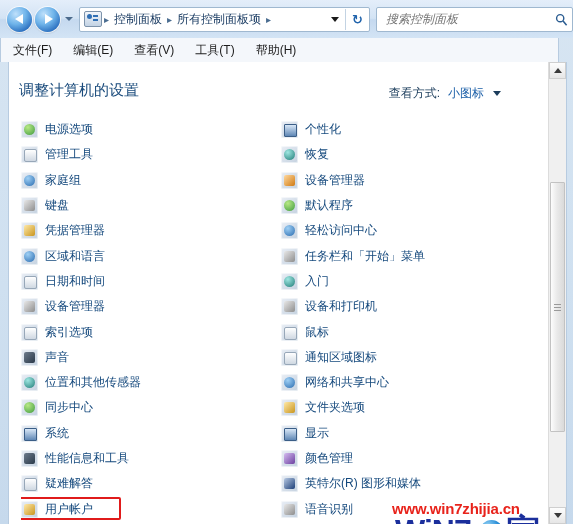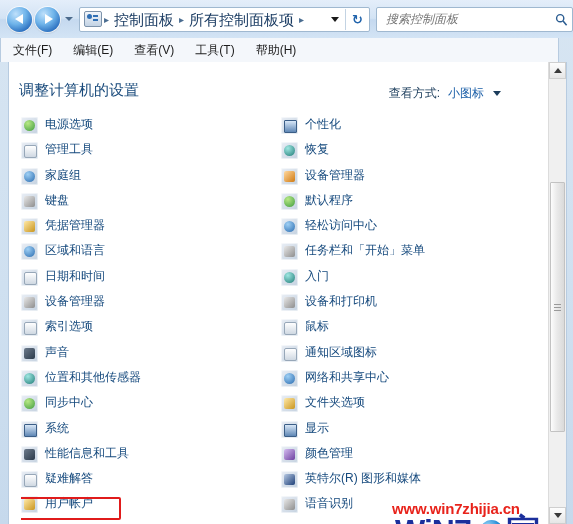--- a/index.html
+++ b/index.html
@@ -54,21 +54,21 @@
   }
   .cp-icon:before{
     content:"";position:absolute;left:2px;top:2px;width:5px;height:5px;
     border-radius:50%;background:#2f6fb5;
   }
   .cp-icon:after{
     content:"";position:absolute;left:8px;top:3px;width:5px;height:2px;
     background:#2f6fb5;box-shadow:0 4px 0 #2f6fb5;
   }
   .crumb{
-    font-size:15px;color:#1b3c63;padding:0 3px;white-space:nowrap;
+    font-size:12px;color:#1b3c63;padding:0 3px;white-space:nowrap;
     line-height:21px;
   }
   .sep{
     color:#4a6c90;font-size:10px;padding:0 2px;line-height:21px;
   }
   .crumb-drop{
     margin-left:auto;width:20px;height:21px;display:flex;align-items:center;justify-content:center;flex:none;
   }
   .crumb-drop i{
     width:0;height:0;border-left:4px solid transparent;border-right:4px solid transparent;
@@ -132,21 +132,21 @@
   }
 
   
   .grid{
     position:absolute;left:0;top:55px;width:538px;height:405px;
   }
   .col{position:absolute;top:0;width:262px;}
   .col.left{left:12px;}
   .col.right{left:272px;}
   .item{
-    height:25.3px;display:flex;gap:7px;
+    height:25.3px;display:flex;align-items:center;gap:7px;
     white-space:nowrap;overflow:hidden;
   }
   .ico{
     width:17px;height:17px;flex:none;position:relative;border-radius:2px;
     background:linear-gradient(135deg,#e9eef5,#c5d2e0);
     box-shadow:inset 0 0 0 1px #ffffff90;
   }
   .ico:before{
     content:"";position:absolute;left:3px;top:3px;width:11px;height:11px;
     border-radius:2px;

